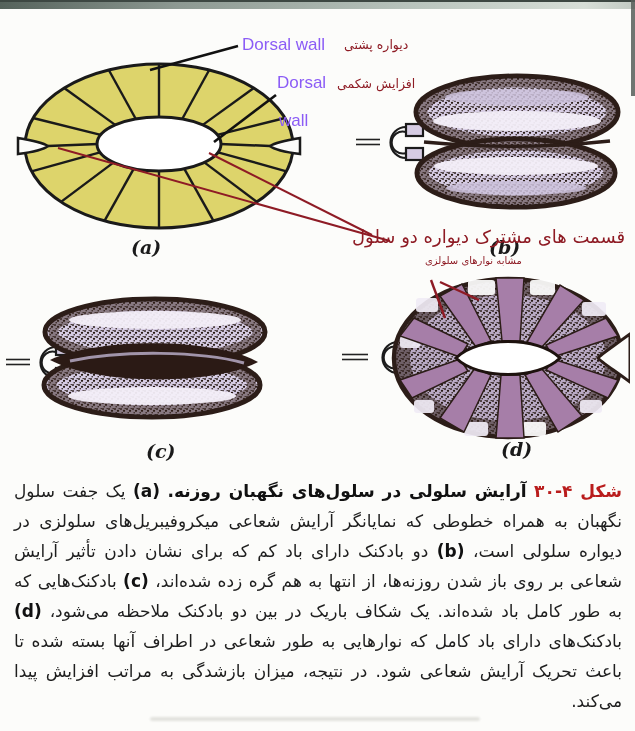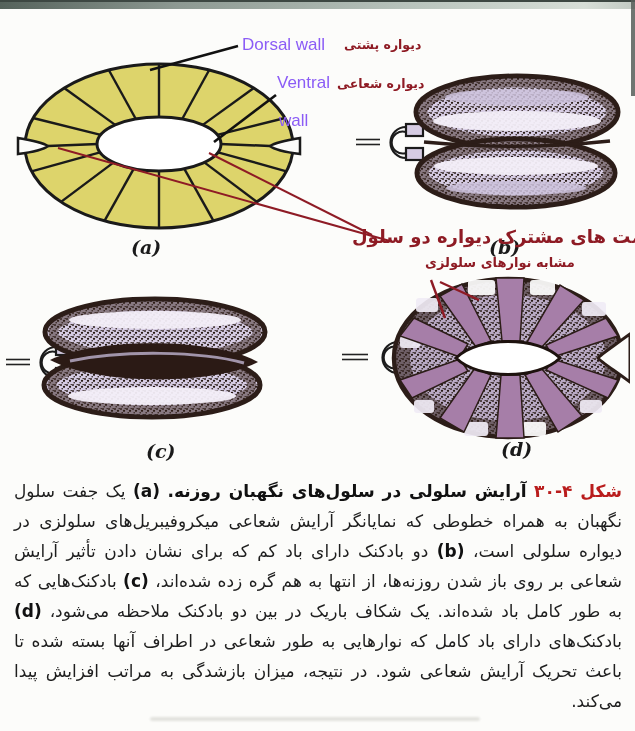--- a/index.html
+++ b/index.html
@@ -10,21 +10,21 @@
   }
   .abs{position:absolute;}
   
   .topbar{left:0;top:0;width:635px;height:7px;
     background:linear-gradient(to right,#55625b,#8d9992 28%,#b9c4bd 65%,#d7ded7 92%,#c2cac3);
     border-top:2px solid #3d4742;}
   .right-edge{right:0;top:0;width:4px;height:96px;background:#565d58;opacity:.85;}
   
   .lbl-en{font-family:"Liberation Sans","DejaVu Sans",sans-serif;font-weight:normal;
     font-size:17px;color:#8b5cf6;line-height:23px;white-space:nowrap;}
-  .lbl-fa{font-weight:bold;font-size:12.5px;color:#8e1b24;white-space:nowrap;direction:rtl;}
+  .lbl-fa{font-weight:normal;font-size:12.5px;color:#8e1b24;white-space:nowrap;direction:rtl;}
   .panel-letter{font-family:"DejaVu Serif",serif;font-style:italic;font-weight:bold;
     font-size:19px;color:#1a1a1a;}
   
   .caption{left:14px;top:476px;width:608px;direction:rtl;text-align:justify;
     font-size:17px;line-height:30px;color:#1e1e1e;}
   .cap-red{color:#b91c1c;font-weight:bold;}
   .cap-bold{font-weight:bold;color:#111;}
   .cap-marker{font-weight:bold;color:#111;font-family:"DejaVu Sans",sans-serif;}
   .smudge{left:150px;top:717px;width:330px;height:4px;background:#d8d8d3;
     border-radius:2px;filter:blur(1px);opacity:.7;}
@@ -177,31 +177,31 @@
   <line x1="238" y1="46" x2="150" y2="70" stroke="#111" stroke-width="2.6"></line>
   <line x1="276" y1="95" x2="214" y2="142" stroke="#111" stroke-width="2.6"></line>
   <line x1="58" y1="148" x2="390" y2="241" stroke="#8e1b25" stroke-width="2"></line>
   <line x1="209" y1="153" x2="372" y2="235" stroke="#8e1b25" stroke-width="2"></line>
   <line x1="431" y1="280" x2="445" y2="318" stroke="#8e1b25" stroke-width="2.4"></line>
   <line x1="440" y1="282" x2="479" y2="300" stroke="#8e1b25" stroke-width="2.4"></line>
 </svg>
 
 <div class="abs lbl-en" style="left:242px;top:33px;">Dorsal wall</div>
 <div class="abs lbl-fa" style="left:344px;top:37px;">دیواره پشتی</div>
-<div class="abs lbl-en" style="left:277px;top:71px;">Ventral</div>
-<div class="abs lbl-fa" style="left:337px;top:76px;">دیواره شعاعی</div>
+<div class="abs lbl-en" style="left:277px;top:71px;">Dorsal</div>
+<div class="abs lbl-fa" style="left:337px;top:76px;">افزایش شکمی</div>
 <div class="abs lbl-en" style="left:279px;top:109px;">wall</div>
 
 <div class="abs panel-letter" style="left:131px;top:236px;">(a)</div>
 <div class="abs panel-letter" style="left:489px;top:236px;">(b)</div>
 <div class="abs panel-letter" style="left:146px;top:440px;">(c)</div>
 <div class="abs panel-letter" style="left:501px;top:438px;">(d)</div>
 
 <div class="abs lbl-fa" style="left:352px;top:226px;font-size:18px;">قسمت های مشترک دیواره دو سلول</div>
-<div class="abs lbl-fa" style="left:425px;top:255px;font-size:13px;">مشابه نوارهای سلولزی</div>
+<div class="abs lbl-fa" style="left:425px;top:255px;font-size:10px;">مشابه نوارهای سلولزی</div>
 
 <div class="abs caption" dir="rtl">
   <span class="cap-red">شکل ۴-۳۰</span>
   <span class="cap-bold">آرایش سلولی در سلول‌های نگهبان روزنه.</span>
   <span class="cap-marker">(a)</span>
   <span>یک جفت سلول نگهبان به همراه خطوطی که نمایانگر آرایش شعاعی میکروفیبریل‌های سلولزی در دیواره سلولی است،</span>
   <span class="cap-marker">(b)</span>
   <span>دو بادکنک دارای باد کم که برای نشان دادن تأثیر آرایش شعاعی بر روی باز شدن روزنه‌ها، از انتها به هم گره زده شده‌اند،</span>
   <span class="cap-marker">(c)</span>
   <span>بادکنک‌هایی که به طور کامل باد شده‌اند. یک شکاف باریک در بین دو بادکنک ملاحظه می‌شود،</span>

